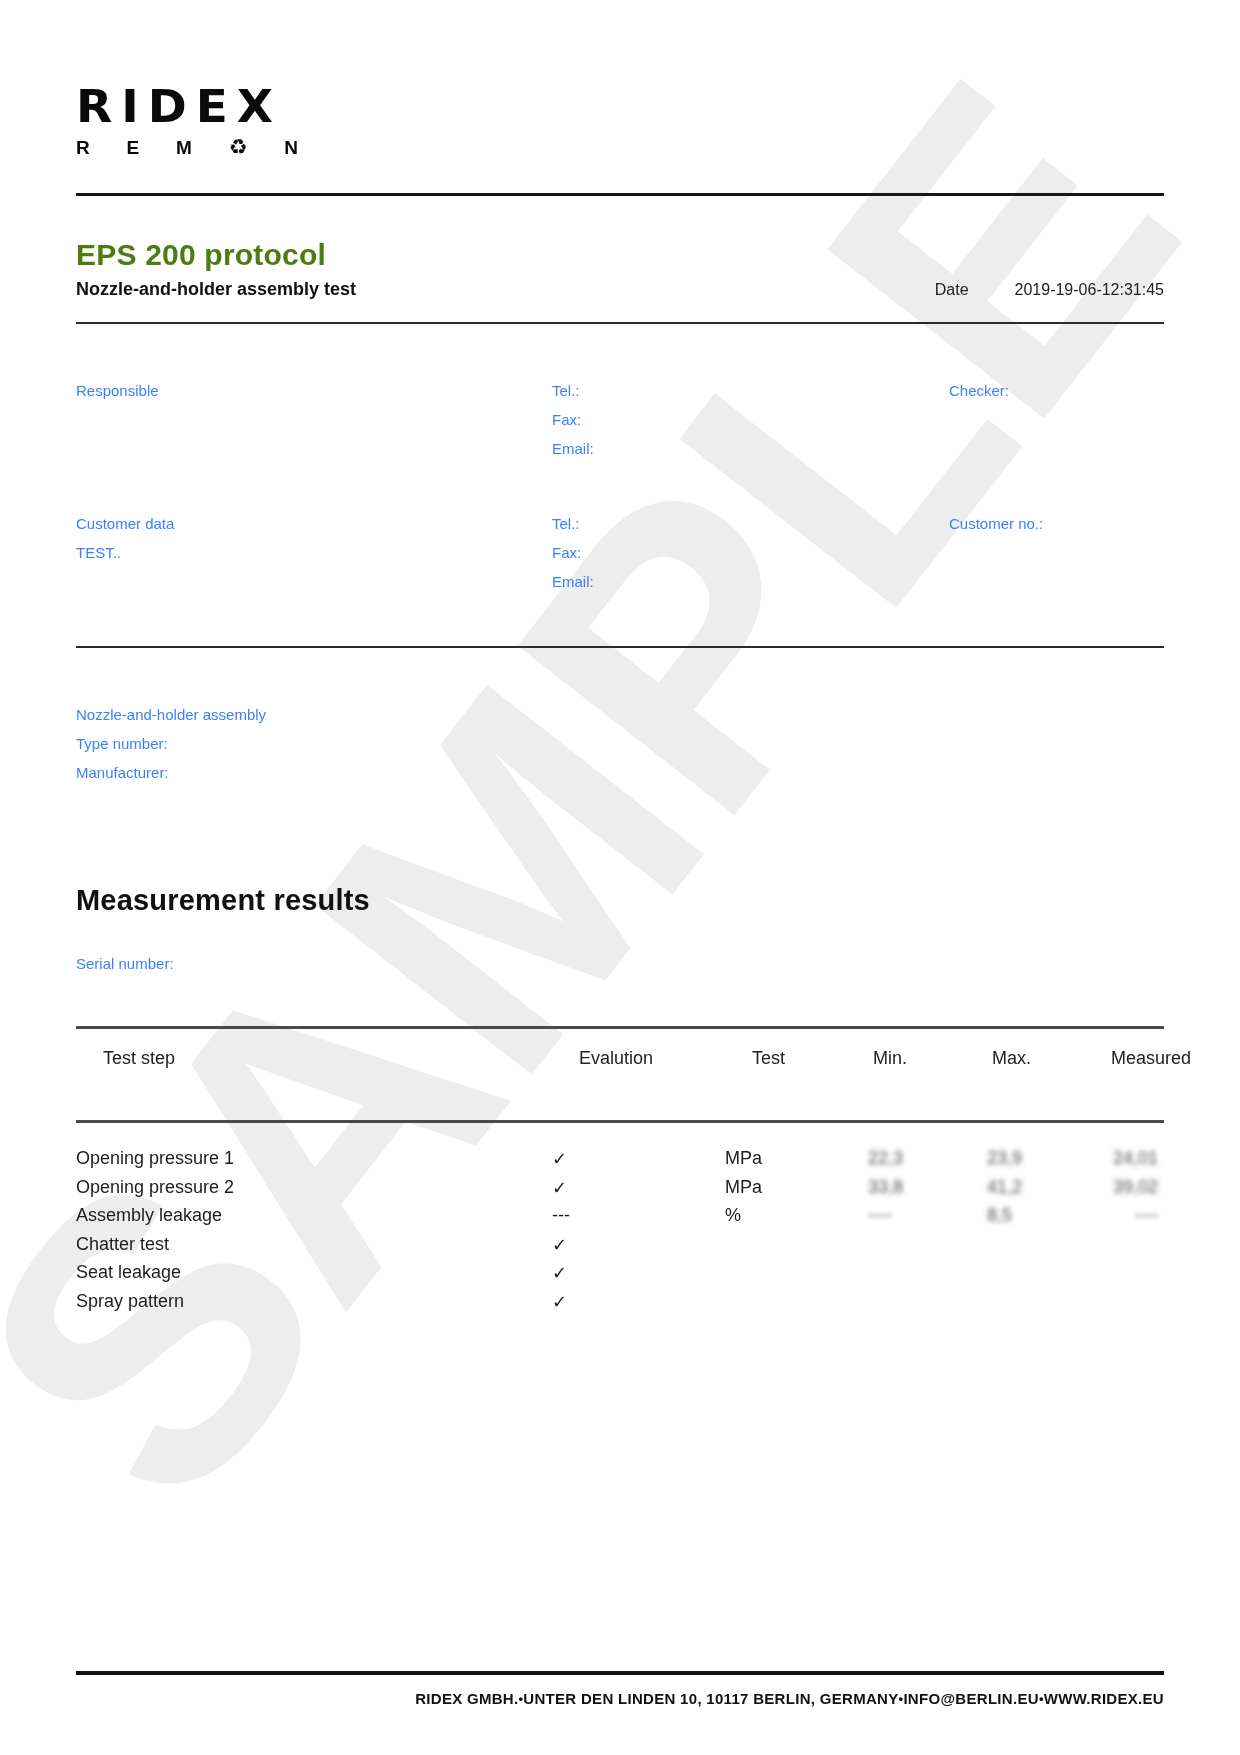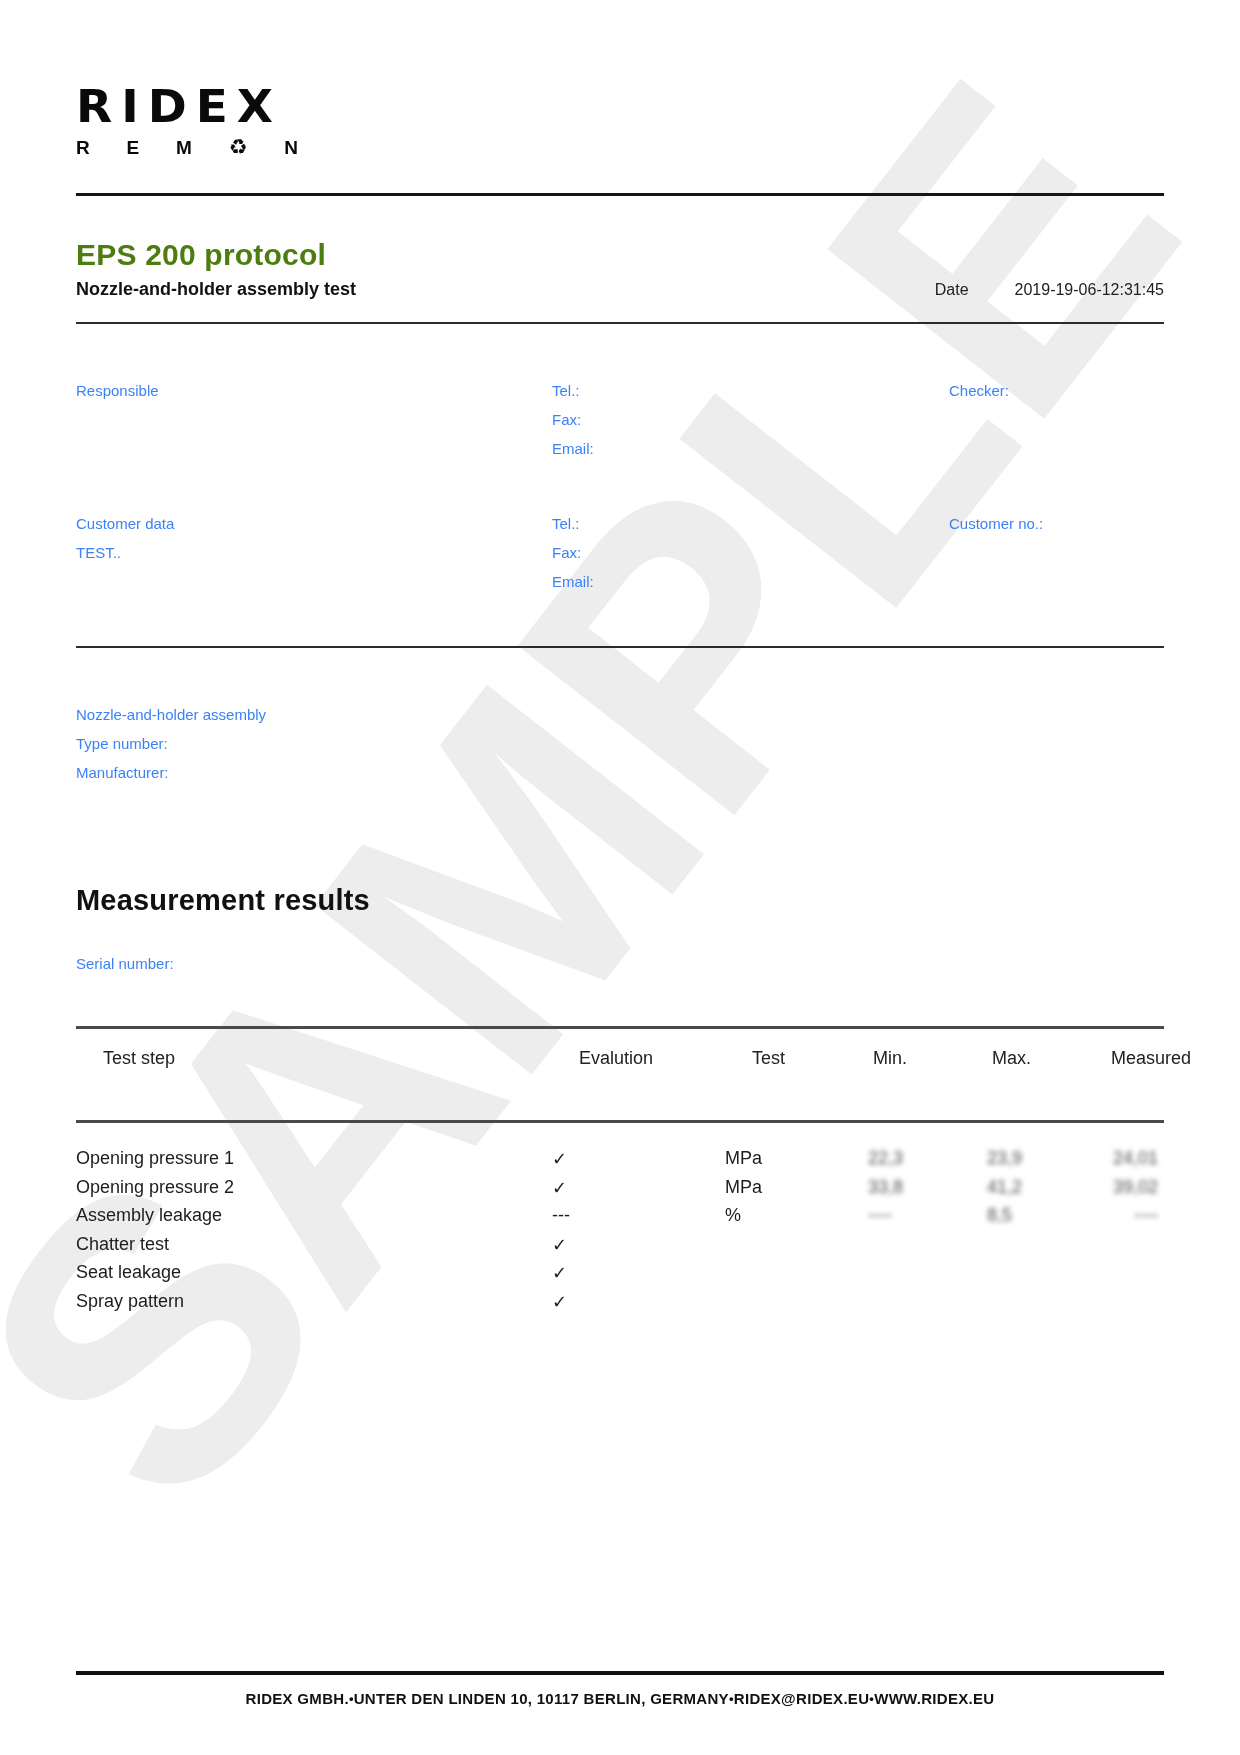--- a/index.html
+++ b/index.html
@@ -73,21 +73,21 @@
   .c-eval { left:476px; }
   .c-unit { left:649px; }
   .c-min  { left:792px; }
   .c-max  { left:911px; }
   .c-meas { right:6px; text-align:right; }
   .blurred { filter:blur(2.6px); color:#4e4e4e; }
 
   
   .footer {
     left:76px; top:1690px; width:1088px; display:flex;
-    justify-content:center; align-items:center;
+    justify-content:flex-end; align-items:center;
     font-size:15px; font-weight:bold; color:#111; letter-spacing:0.3px;
     white-space:nowrap;
   }
   .footer .dot { font-size:13px; }
 </style>
 </head>
 <body>
 
 <div class="page">
 
@@ -225,19 +225,19 @@
         <span class="c-meas"></span>
       </div>
     </div>
 
     <div class="rule rule-footer"></div>
     <div class="abs footer">
       <span>RIDEX GMBH.</span>
       <span class="dot">•</span>
       <span>UNTER DEN LINDEN 10, 10117 BERLIN, GERMANY</span>
       <span class="dot">•</span>
-      <span>RIDEX@RIDEX.EU</span>
+      <span>INFO@BERLIN.EU</span>
       <span class="dot">•</span>
       <span>WWW.RIDEX.EU</span>
     </div>
 
   </div>
 </div>
 
 </body></html>

